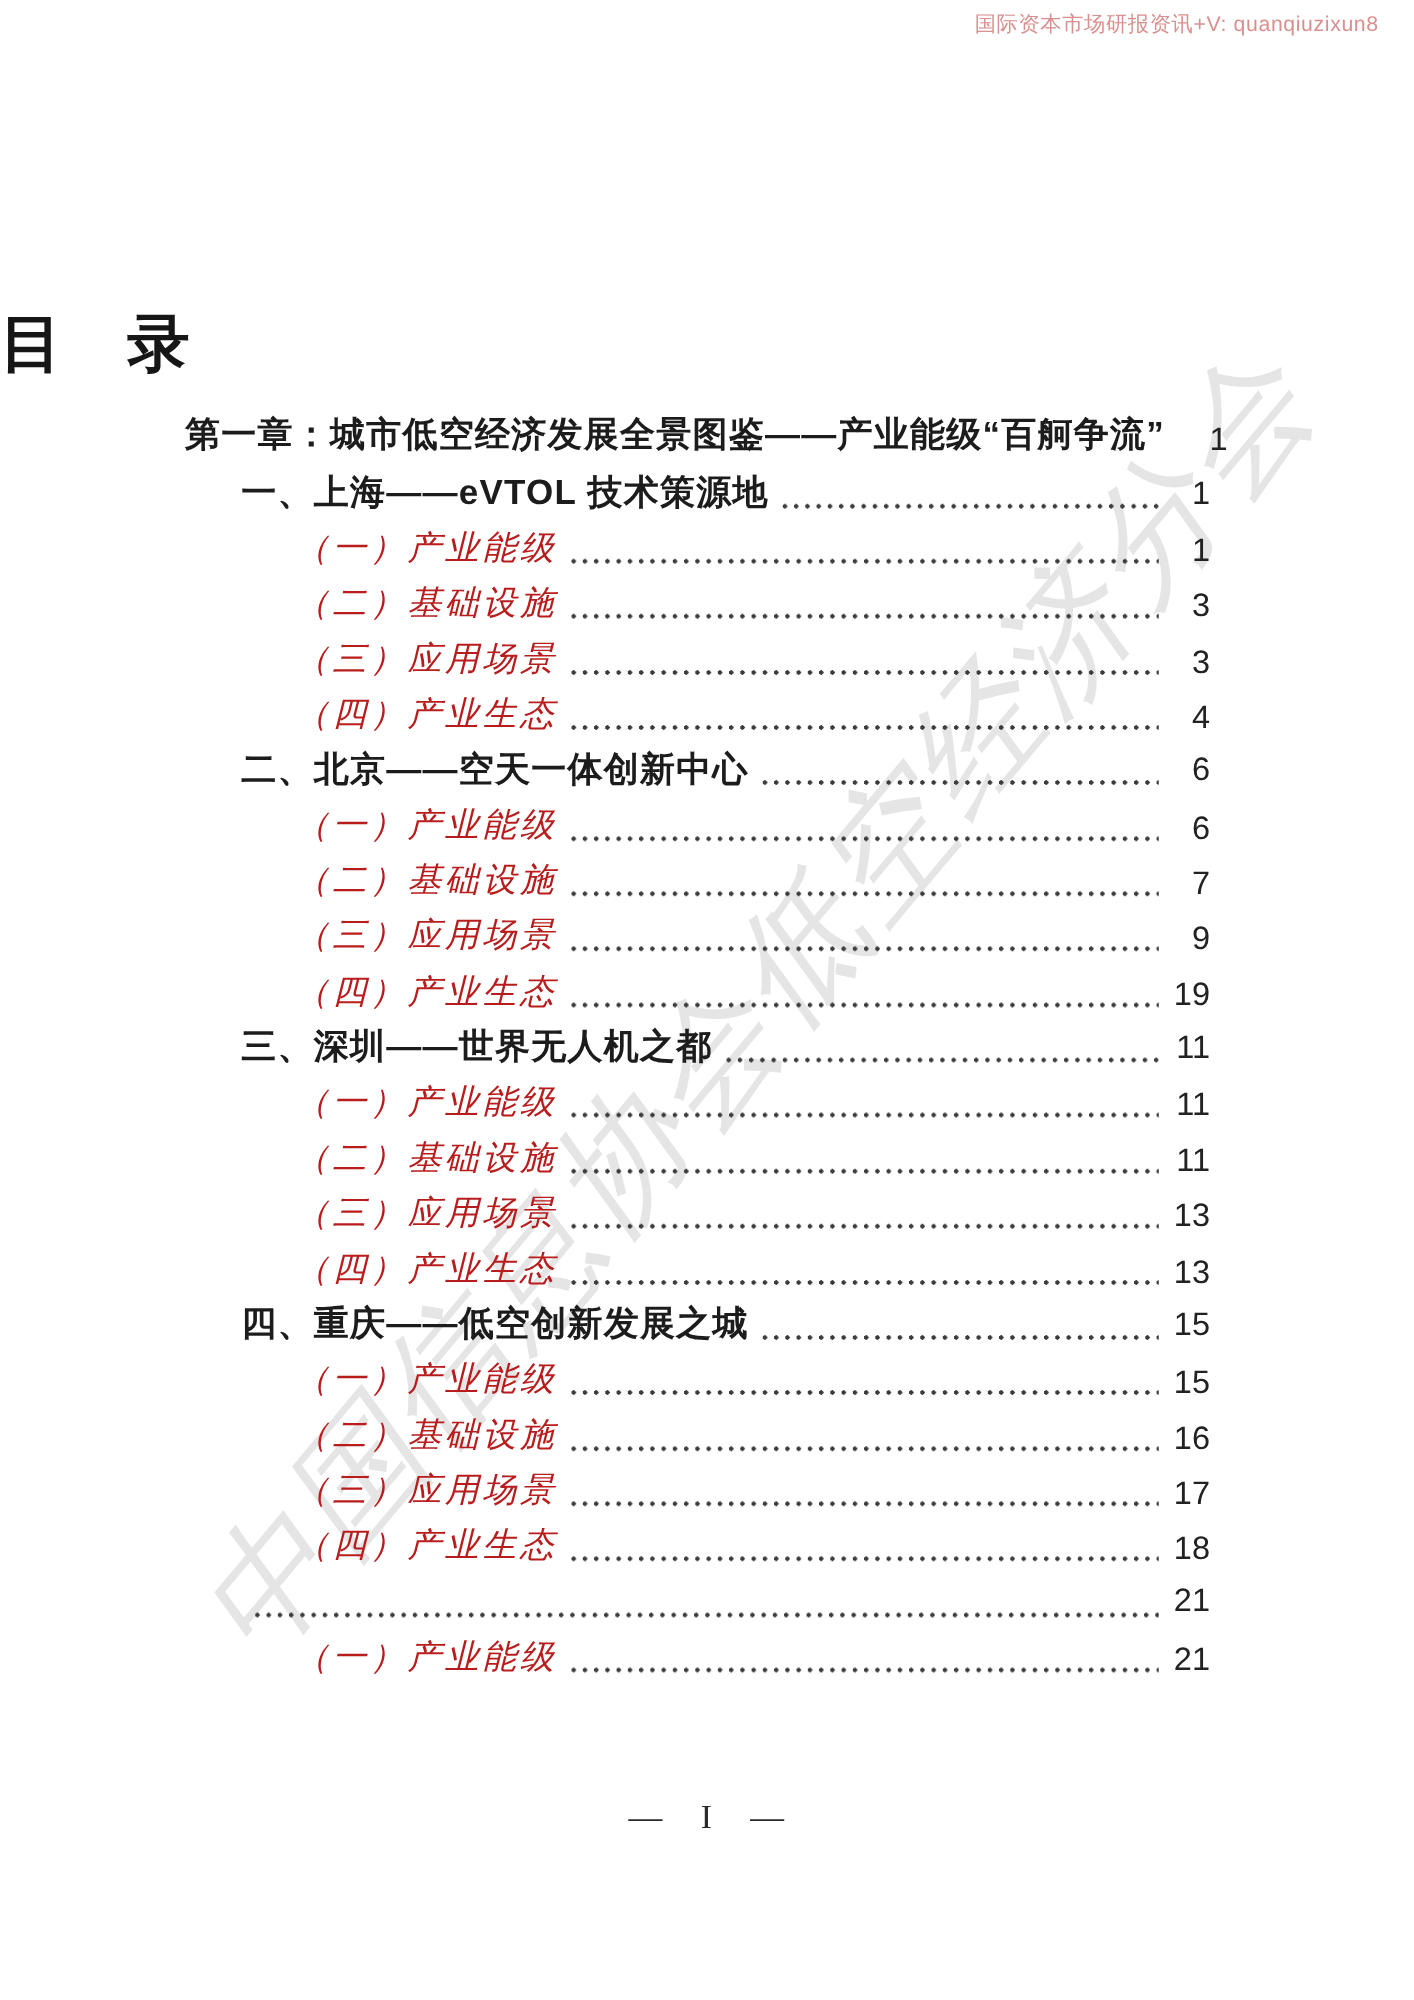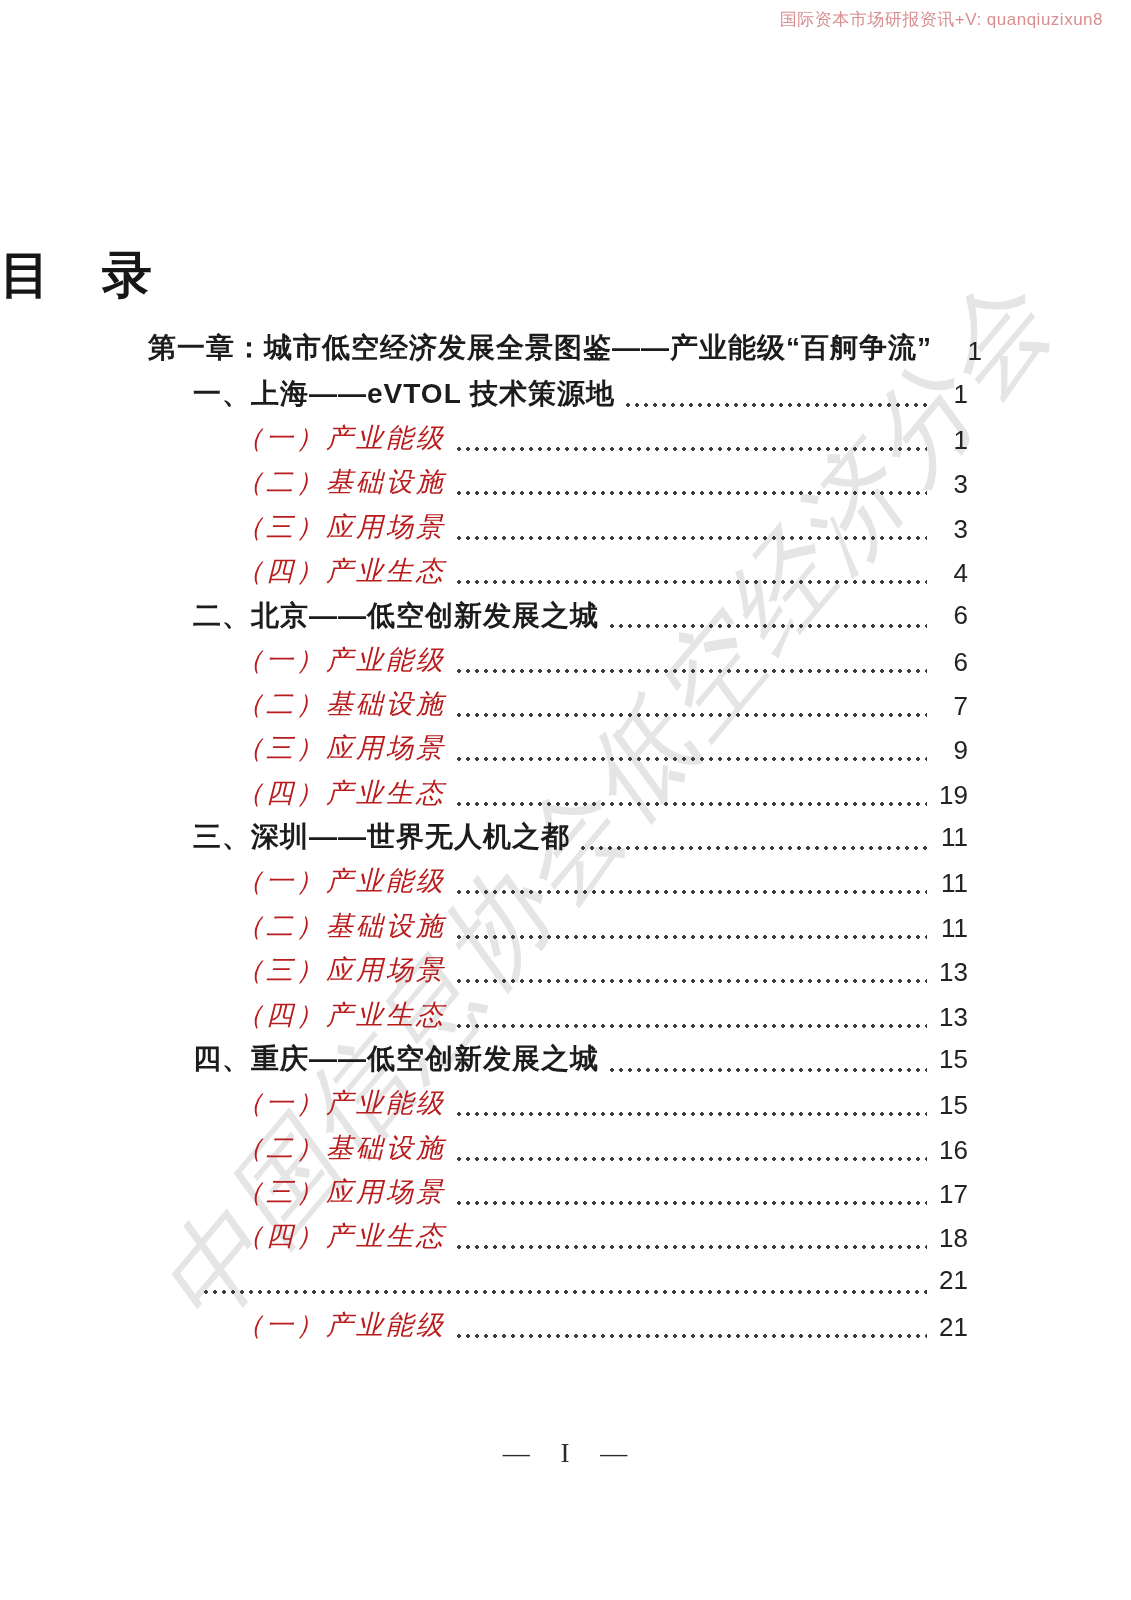--- a/index.html
+++ b/index.html
@@ -163,21 +163,21 @@
         <span class="label">（三）应用场景</span>
         <span class="dots"></span>
         <span class="pagenum">3</span>
       </div>
       <div class="row lvl-sub">
         <span class="label">（四）产业生态</span>
         <span class="dots"></span>
         <span class="pagenum">4</span>
       </div>
       <div class="row lvl-section">
-        <span class="label">二、北京——低空创新发展之城</span>
+        <span class="label">二、北京——空天一体创新中心</span>
         <span class="dots"></span>
         <span class="pagenum">6</span>
       </div>
       <div class="row lvl-sub">
         <span class="label">（一）产业能级</span>
         <span class="dots"></span>
         <span class="pagenum">6</span>
       </div>
       <div class="row lvl-sub">
         <span class="label">（二）基础设施</span>

